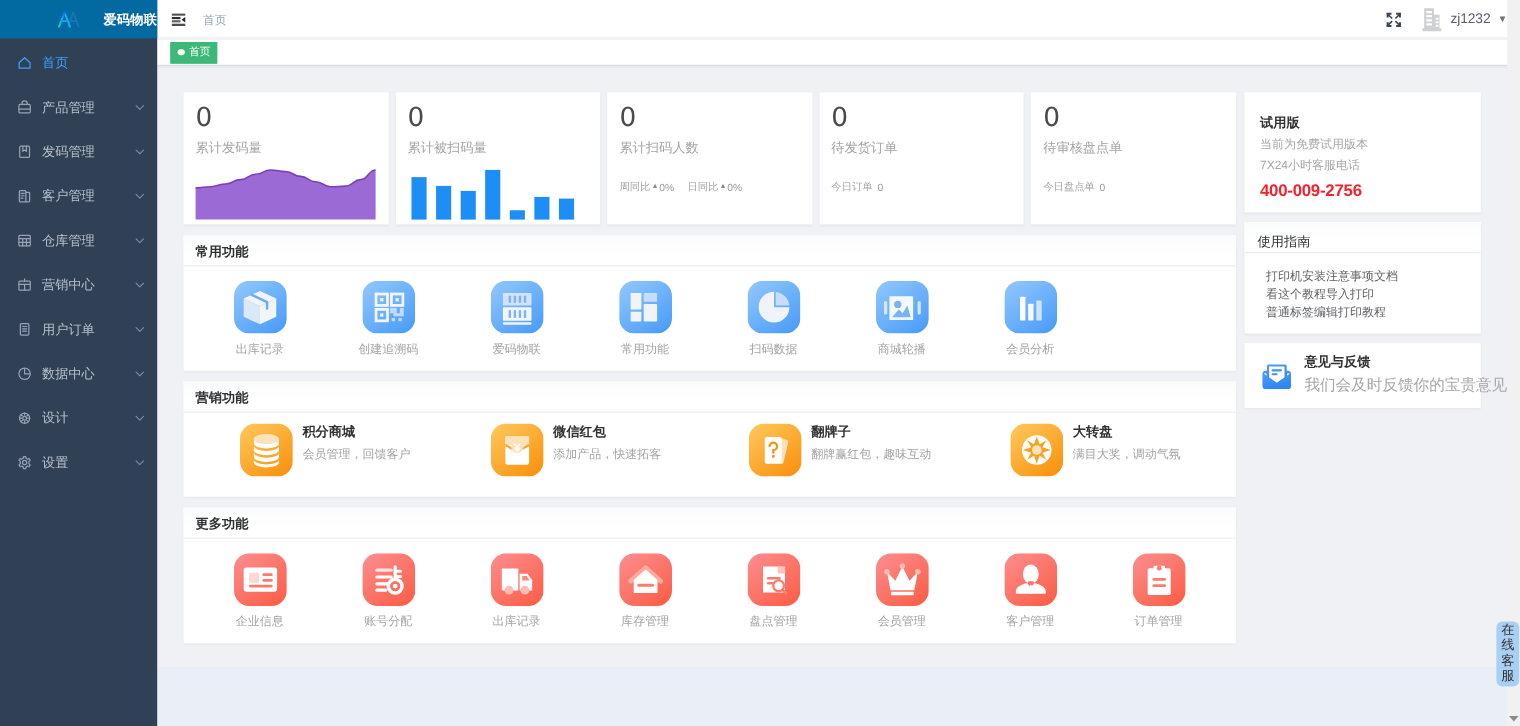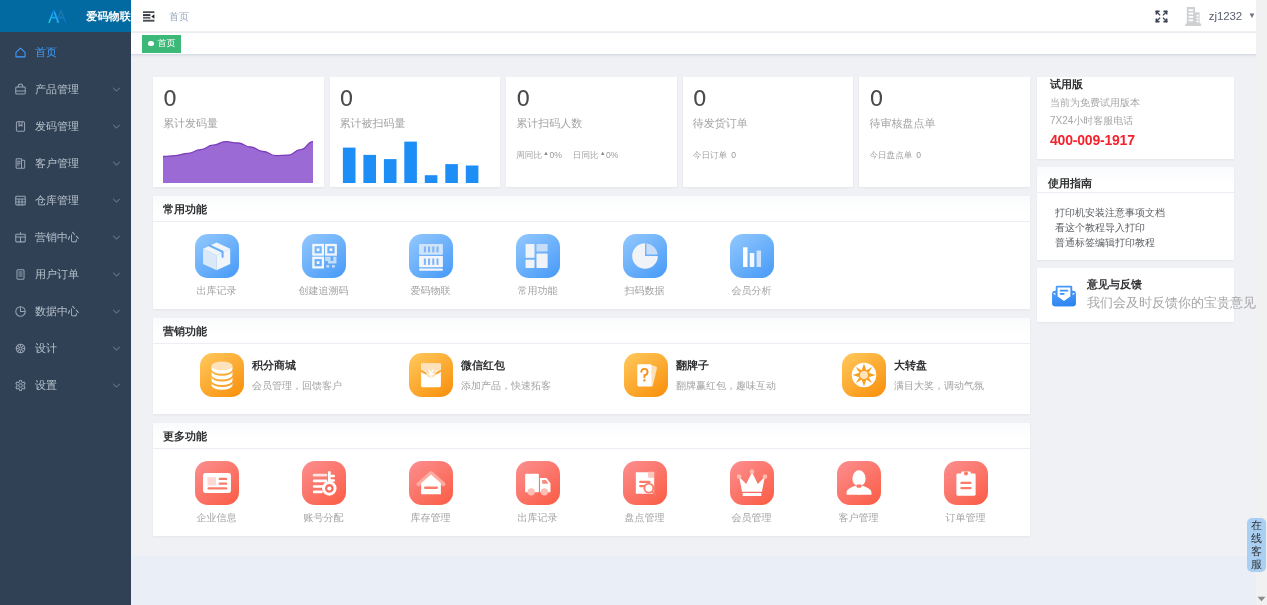--- a/index.html
+++ b/index.html
@@ -41,52 +41,52 @@
 #main{position:absolute;left:131px;top:56px;right:0;bottom:0;background:#eaeef6;overflow:hidden}
 #content{position:absolute;left:0;top:0;right:0;height:500px;background:#f0f1f5;padding:21px 12px 0 22px;display:flex;gap:7px}
 #left-col{width:877px;flex:none}
 #right-col{width:197px;flex:none;margin-left:0px}
 
 #stat-row{display:flex;gap:6px;margin-bottom:9px}
 .stat-card{width:171px;height:110px;background:#fff;position:relative;overflow:hidden;box-shadow:0 1px 2px rgba(0,0,0,.05)}
 .stat-value{font-size:22px;color:#4a4a4a;padding:11px 0 0 10px;line-height:1;font-weight:400;font-family:"DejaVu Sans",sans-serif}
 .stat-label{font-size:11px;color:#a3a3a3;padding:6px 0 0 10px}
 .stat-footer{padding:19px 0 0 10px;display:flex;gap:11px}
-.sf-item{font-size:8.6px;color:#a3a3a3;display:inline-flex;}
+.sf-item{font-size:8.6px;color:#a3a3a3;display:inline-flex;align-items:center}
 .sf-arrow{font-size:6px;margin:0 0.5px 0 1px;color:#8a8a8a;position:relative;top:-0.5px}
 .sf-sp{width:4px;display:inline-block}
 .sf-val{color:#9a9a9a}
 .mini-chart{position:absolute;left:10px;bottom:4px;width:150px;height:45px;overflow:visible}
 .mini-chart.bar{left:0;width:171px;height:46px;bottom:4px}
 
 
 .section{background:#fff;margin-bottom:9px;box-shadow:0 1px 2px rgba(0,0,0,.05)}
 .section-head{height:26px;display:flex;align-items:flex-end;padding:0 0 4px 10px;font-size:11px;font-weight:bold;color:#303133;border-bottom:1px solid #ebeef5;background:linear-gradient(180deg,#fafbfc 0%,#ffffff 72%)}
 .grid-body{display:flex;padding:12px 0 11px 10px}
 .g-item{width:107px;display:flex;flex-direction:column;align-items:center;cursor:pointer}
 .g-item .tile{display:block}
 .g-label{margin-top:6px;font-size:10px;color:#a3a3a3}
 .list-body{display:flex;padding:9px 0 17px 0}
-.l-item{width:219.25px;display:flex;align-items:center;cursor:pointer}
+.l-item{width:219.25px;display:flex;align-items:flex-start;cursor:pointer}
 .l-item:nth-child(1){padding-left:47px}
 .l-item:nth-child(2){padding-left:36.75px}
 .l-item:nth-child(3){padding-left:32.5px}
 .l-item:nth-child(4){padding-left:31.25px}
 .l-item .tile{flex:none;display:block}
 .l-text{margin-left:8px}
 .l-title{font-size:11px;color:#303133;font-weight:bold;line-height:1.3}
 .l-desc{font-size:10px;color:#a3a3a3;margin-top:6px;line-height:1.3}
 
 
 .panel{background:#fff;margin-bottom:8px;box-shadow:0 1px 2px rgba(0,0,0,.05)}
-.panel-pad{padding:0 12px 12px 13px}
+.panel-pad{padding:18px 12px 12px 13px}
 .trial-title{font-size:11px;font-weight:bold;color:#303133;margin-bottom:2px}
 .trial-line{font-size:10px;color:#a6a6a6;line-height:17.5px}
 .trial-phone{font-size:14px;font-weight:bold;color:#f5222d;margin-top:4px;letter-spacing:-0.2px;line-height:1;font-family:"Liberation Sans",sans-serif}
-.panel-head{height:26px;display:flex;align-items:flex-end;padding:0 0 1px 11px;font-size:11px;font-weight:bold;color:#303133;border-bottom:1px solid #ebeef5;background:linear-gradient(180deg,#fafbfc 0%,#ffffff 72%)}
+.panel-head{height:26px;display:flex;align-items:flex-end;padding:0 0 1px 11px;font-size:11px;font-weight:normal;color:#303133;border-bottom:1px solid #ebeef5;background:linear-gradient(180deg,#fafbfc 0%,#ffffff 72%)}
 .guide-body{padding:12px 12px 10px 18px}
 .guide-link{font-size:10px;color:#606266;line-height:15px;cursor:pointer}
 .panel.feedback{display:flex;align-items:center;padding:0 8px 0 14px;height:54px;margin-top:5px}
 .fb-icon{width:26px;height:28px;flex:none}
 .fb-text{margin-left:10px;white-space:nowrap}
 .fb-title{font-size:11px;font-weight:bold;color:#303133;line-height:1.1}
 .fb-desc{font-size:13px;color:#a6a6a6;margin-top:3px}
 
 
 #service-tab{position:absolute;left:1247px;top:518px;width:19px;height:54px;background:#a9cff3;border-radius:5px;color:#303133;font-size:11px;display:flex;align-items:center;justify-content:center;cursor:pointer;z-index:40}
@@ -452,20 +452,37 @@
                   </defs>
                   <rect x="0" y="0" width="48" height="48" rx="14" fill="url(#tg5)"></rect>
                   <path d="M24 10 A14 14 0 1 0 38 24 L24 24 Z" fill="#f0f3f7"></path>
                   <path d="M25.6 10.1 A14 14 0 0 1 38 22.4 L25.6 22.4 Z" fill="#c7ddf9"></path>
                 </svg>
                 <div class="g-label">扫码数据</div>
               </div>
               <div class="g-item">
                 <svg class="tile" width="44" height="44" viewBox="0 0 48 48">
                   <defs>
+                    <linearGradient id="tg6" x1="0.12" y1="0" x2="0.88" y2="1">
+                      <stop offset="0" stop-color="#8fc6fd"></stop>
+                      <stop offset="1" stop-color="#4a9cf8"></stop>
+                    </linearGradient>
+                  </defs>
+                  <rect x="0" y="0" width="48" height="48" rx="14" fill="url(#tg6)"></rect>
+                  <rect x="7.3" y="18.3" width="2.9" height="12.3" rx="1.4" fill="#d7e7fb"></rect>
+                  <rect x="37.8" y="18.3" width="2.9" height="12.3" rx="1.4" fill="#d7e7fb"></rect>
+                  <rect x="12.2" y="14.0" width="21.6" height="21.7" rx="0.8" fill="#f4f7fb"></rect>
+                  <circle cx="19.8" cy="21.5" r="3.3" fill="#79b3f6"></circle>
+                  <path d="M14.5 33.2 L20.7 26.0 L24.3 29.6 L28.4 22.4 L31.6 33.2 Z" fill="#79b3f6"></path>
+                </svg>
+                <div class="g-label">商城轮播</div>
+              </div>
+              <div class="g-item">
+                <svg class="tile" width="44" height="44" viewBox="0 0 48 48">
+                  <defs>
                     <linearGradient id="tg7" x1="0.12" y1="0" x2="0.88" y2="1">
                       <stop offset="0" stop-color="#8fc6fd"></stop>
                       <stop offset="1" stop-color="#4a9cf8"></stop>
                     </linearGradient>
                   </defs>
                   <rect x="0" y="0" width="48" height="48" rx="14" fill="url(#tg7)"></rect>
                   <rect x="14.2" y="14.4" width="4.9" height="21.6" rx="0.6" fill="#fdfeff"></rect>
                   <rect x="21.6" y="20.8" width="4.9" height="15.2" rx="0.6" fill="#f6f9fd"></rect>
                   <rect x="29" y="17.9" width="4.9" height="18.1" rx="0.6" fill="#cfe3fa"></rect>
                 </svg>
@@ -605,48 +622,48 @@
                   <circle cx="29.8" cy="29.9" r="2.2" fill="#fff"></circle>
                   <path d="M29.8 23.6 V12.5" stroke="#fff" stroke-width="3" stroke-linecap="round"></path>
                   <path d="M30.5 16.4 H34.6" stroke="#fff" stroke-width="2.8" stroke-linecap="round"></path>
                   <path d="M30.5 21.2 H34.6" stroke="#fff" stroke-width="2.8" stroke-linecap="round"></path>
                 </svg>
                 <div class="g-label">账号分配</div>
               </div>
               <div class="g-item">
                 <svg class="tile" width="44" height="44" viewBox="0 0 48 48">
                   <defs>
-                    <linearGradient id="tg14" x1="0.12" y1="0" x2="0.88" y2="1">
-                      <stop offset="0" stop-color="#fc8c8c"></stop>
-                      <stop offset="1" stop-color="#fb5e47"></stop>
-                    </linearGradient>
-                  </defs>
-                  <rect x="0" y="0" width="48" height="48" rx="14" fill="url(#tg14)"></rect>
-                  <path d="M10.3 25.4 L24 13.2 L37.7 25.4" fill="none" stroke="#fcaba0" stroke-width="4.4" stroke-linecap="round" stroke-linejoin="round"></path>
-                  <path d="M13.2 24.3 L24 14.8 L34.8 24.3 V36.2 H13.2 Z" fill="#fff"></path>
-                  <rect x="16.4" y="27.8" width="15.2" height="2.8" rx="1.3" fill="#fb7e6d"></rect>
-                </svg>
-                <div class="g-label">库存管理</div>
-              </div>
-              <div class="g-item">
-                <svg class="tile" width="44" height="44" viewBox="0 0 48 48">
-                  <defs>
                     <linearGradient id="tg15" x1="0.12" y1="0" x2="0.88" y2="1">
                       <stop offset="0" stop-color="#fc8c8c"></stop>
                       <stop offset="1" stop-color="#fb5e47"></stop>
                     </linearGradient>
                   </defs>
                   <rect x="0" y="0" width="48" height="48" rx="14" fill="url(#tg15)"></rect>
                   <rect x="10.0" y="13.8" width="15.0" height="20.2" rx="0.7" fill="#fff"></rect>
                   <path d="M26.2 18.6 H33.4 L37.6 24.6 V34.0 H26.2 Z" fill="#fff"></path>
                   <path d="M28.6 20.8 H32.6 L35.4 24.8 H28.6 Z" fill="#fb8a79"></path>
                   <circle cx="16.6" cy="33.6" r="4.0" fill="#fcbeb4"></circle>
                   <circle cx="31.0" cy="33.6" r="4.0" fill="#fcbeb4"></circle>
                 </svg>
                 <div class="g-label">出库记录</div>
+              </div>
+              <div class="g-item">
+                <svg class="tile" width="44" height="44" viewBox="0 0 48 48">
+                  <defs>
+                    <linearGradient id="tg14" x1="0.12" y1="0" x2="0.88" y2="1">
+                      <stop offset="0" stop-color="#fc8c8c"></stop>
+                      <stop offset="1" stop-color="#fb5e47"></stop>
+                    </linearGradient>
+                  </defs>
+                  <rect x="0" y="0" width="48" height="48" rx="14" fill="url(#tg14)"></rect>
+                  <path d="M10.3 25.4 L24 13.2 L37.7 25.4" fill="none" stroke="#fcaba0" stroke-width="4.4" stroke-linecap="round" stroke-linejoin="round"></path>
+                  <path d="M13.2 24.3 L24 14.8 L34.8 24.3 V36.2 H13.2 Z" fill="#fff"></path>
+                  <rect x="16.4" y="27.8" width="15.2" height="2.8" rx="1.3" fill="#fb7e6d"></rect>
+                </svg>
+                <div class="g-label">库存管理</div>
               </div>
               <div class="g-item">
                 <svg class="tile" width="44" height="44" viewBox="0 0 48 48">
                   <defs>
                     <linearGradient id="tg16" x1="0.12" y1="0" x2="0.88" y2="1">
                       <stop offset="0" stop-color="#fc8c8c"></stop>
                       <stop offset="1" stop-color="#fb5e47"></stop>
                     </linearGradient>
                   </defs>
                   <rect x="0" y="0" width="48" height="48" rx="14" fill="url(#tg16)"></rect>
@@ -712,21 +729,21 @@
             </div>
           </div>
         </div>
     </div>
     <div id="right-col">
       <div class="panel">
         <div class="panel-pad">
           <div class="trial-title">试用版</div>
           <div class="trial-line">当前为免费试用版本</div>
           <div class="trial-line">7X24小时客服电话</div>
-          <div class="trial-phone">400-009-1917</div>
+          <div class="trial-phone">400-009-2756</div>
         </div>
       </div>
       <div class="panel">
         <div class="panel-head">使用指南</div>
         <div class="panel-pad guide-body" id="guide-links">
             <div class="guide-link">打印机安装注意事项文档</div>
             <div class="guide-link">看这个教程导入打印</div>
             <div class="guide-link">普通标签编辑打印教程</div>
           </div>
       </div>

